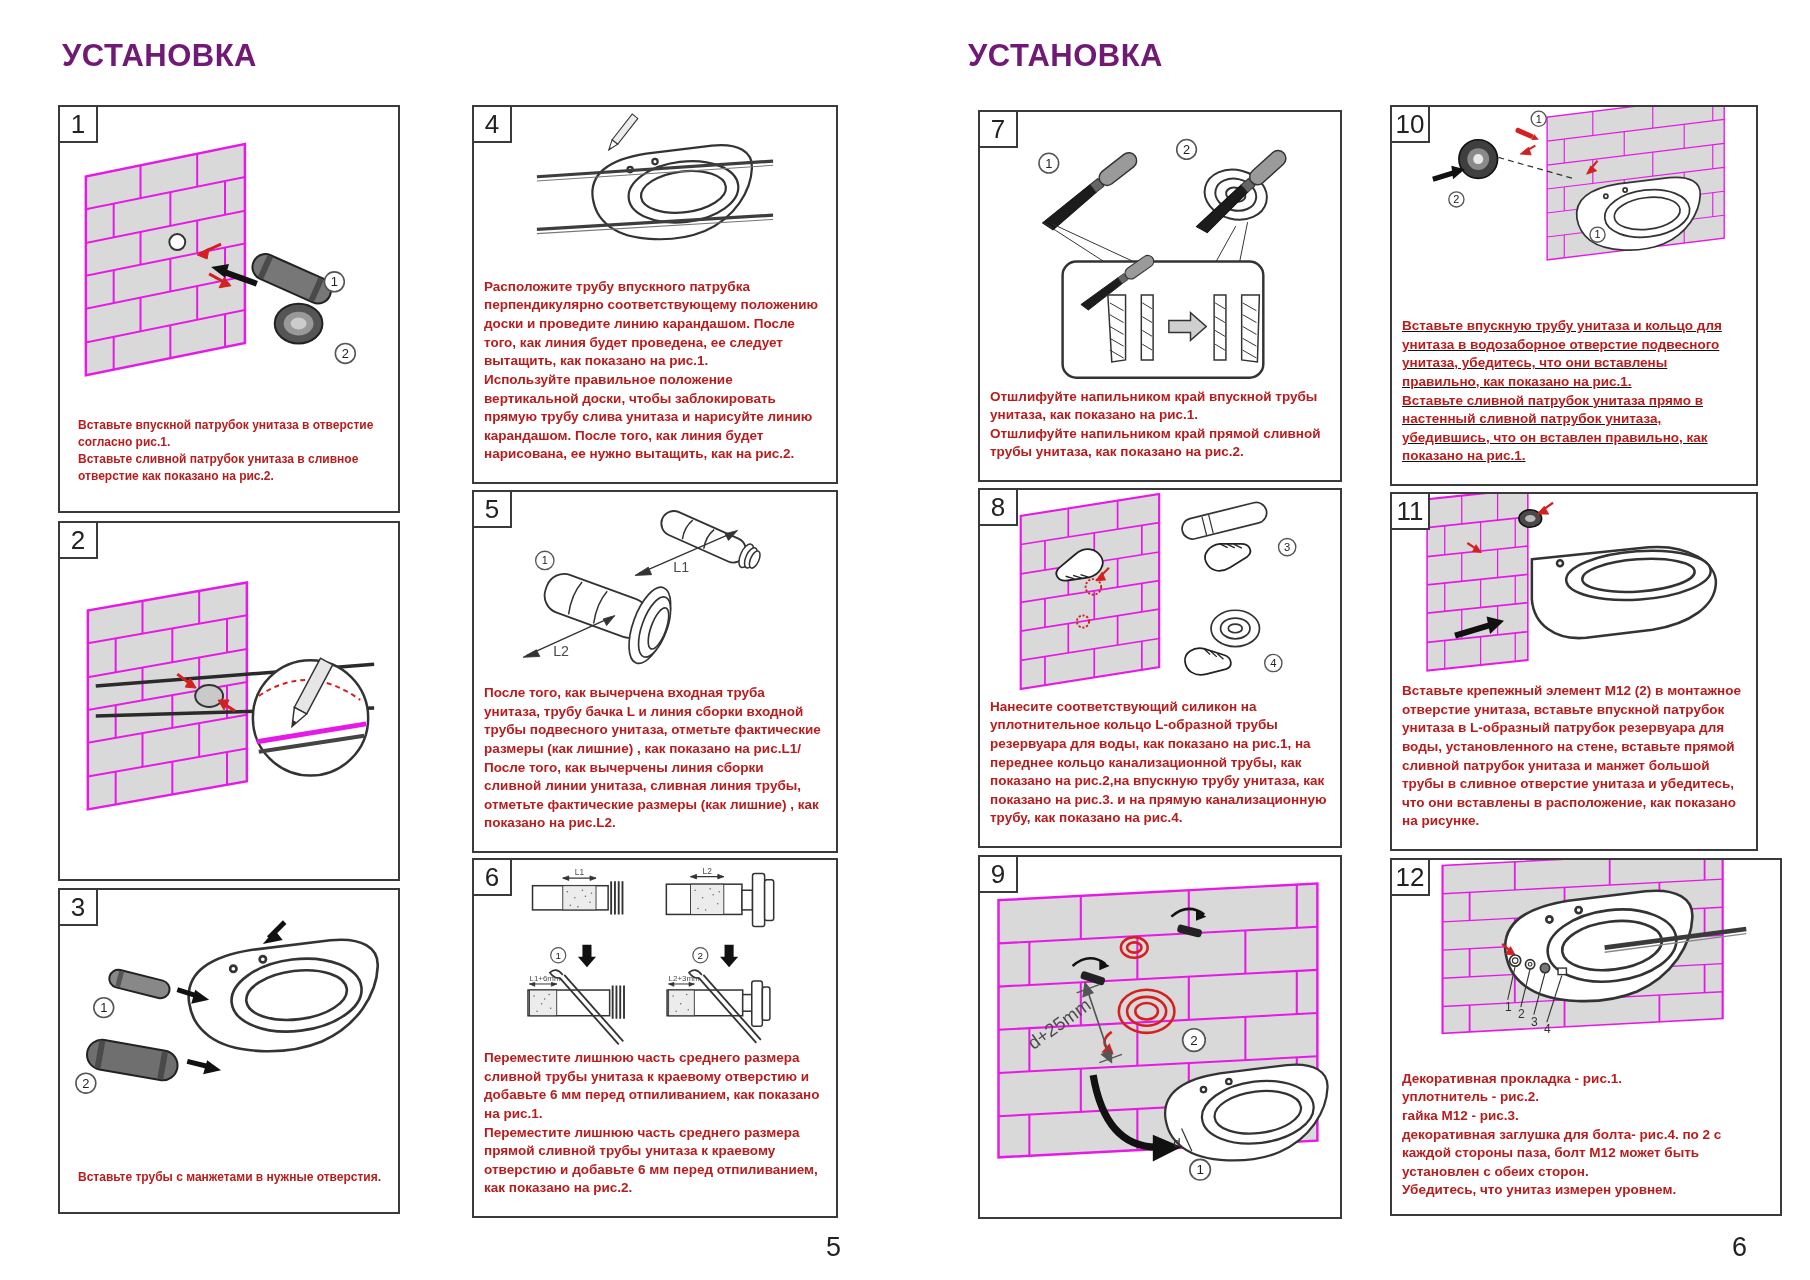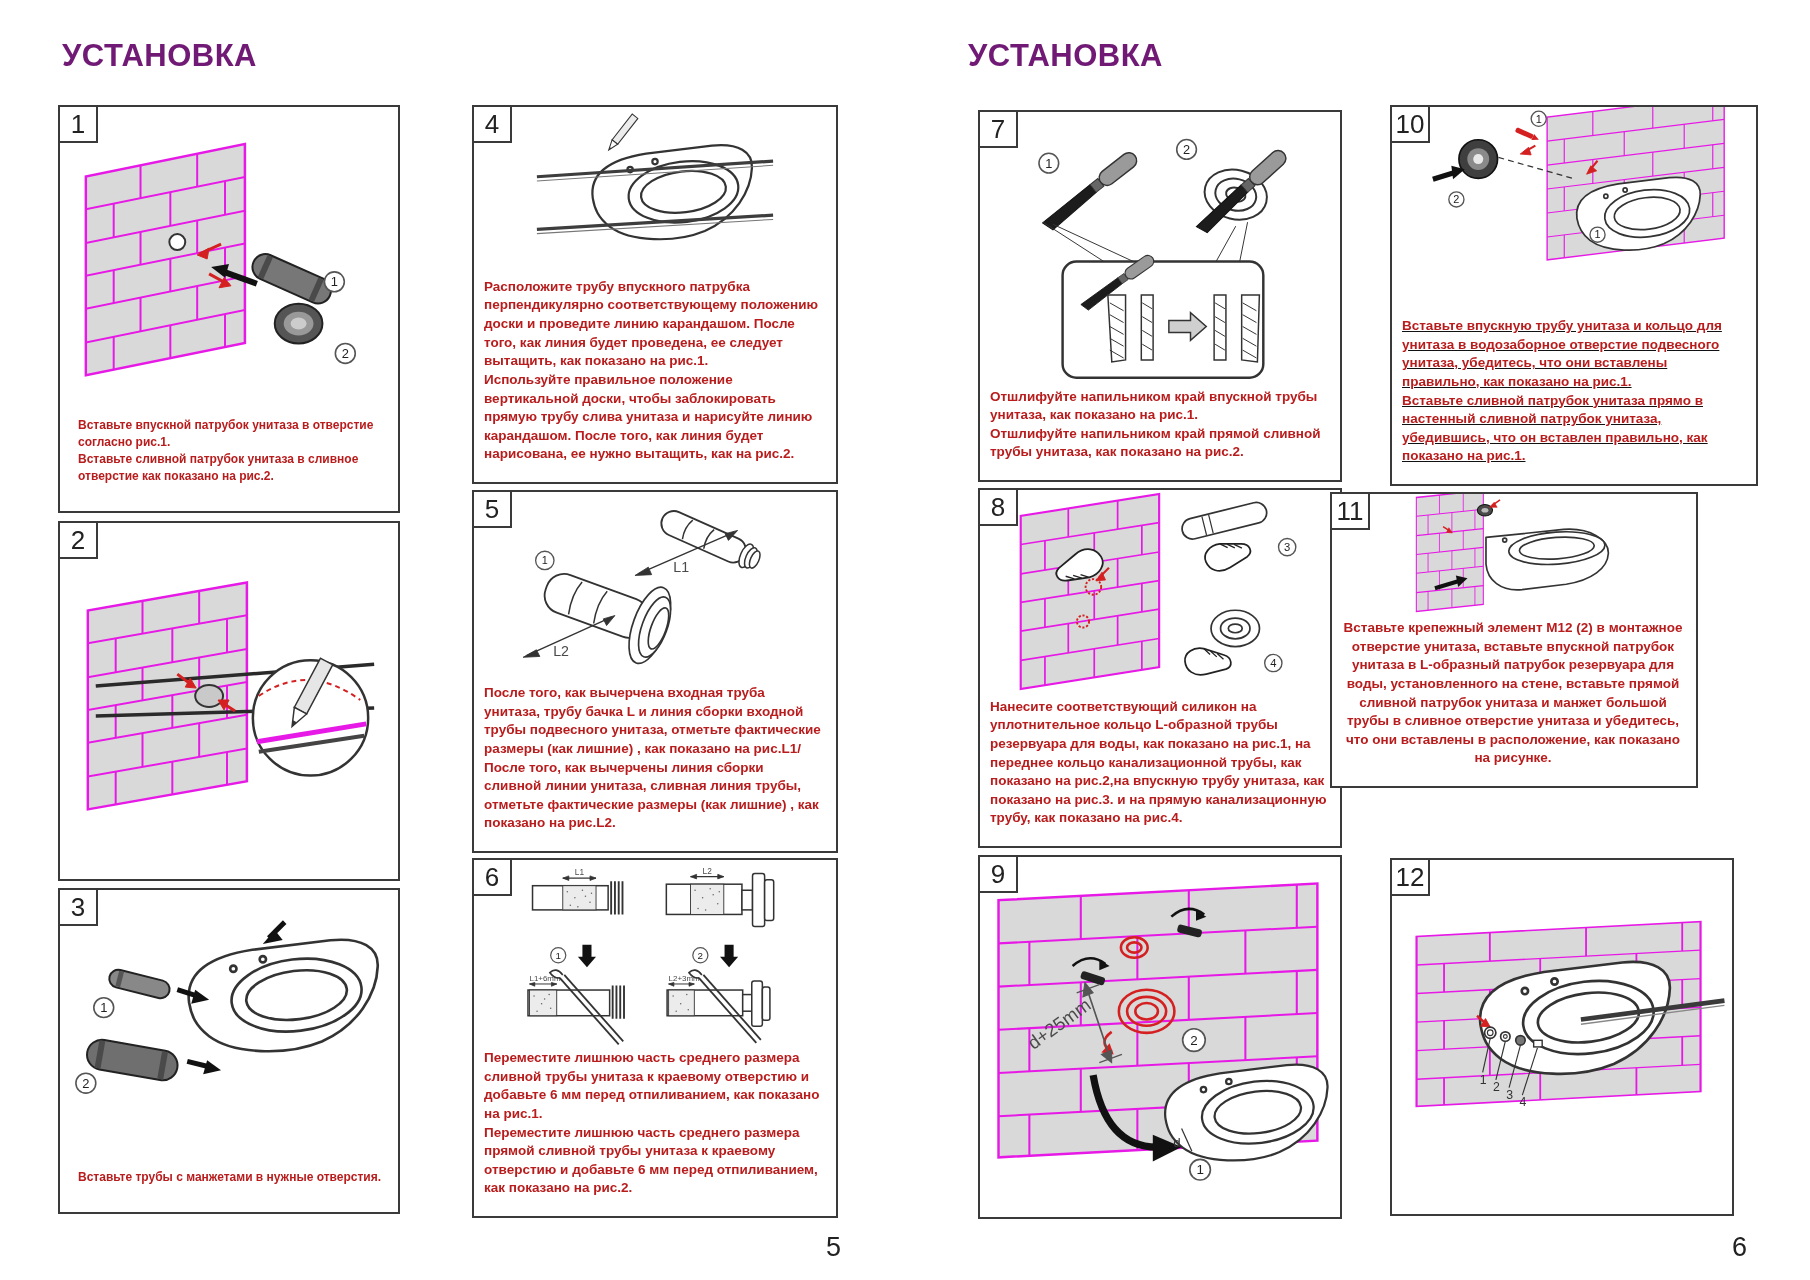--- a/index.html
+++ b/index.html
@@ -595,21 +595,21 @@
         <g class="callout">
             <circle cx="208" cy="152" r="9"></circle>
             <text x="208" y="156.5">1</text>
           </g>
       </svg>
     </div>
     <div class="step-caption cap-sm">Вставьте впускную трубу унитаза и кольцо для унитаза в водозаборное отверстие подвесного унитаза, убедитесь, что они вставлены правильно, как показано на рис.1.
 Вставьте сливной патрубок унитаза прямо в настенный сливной патрубок унитаза, убедившись, что он вставлен правильно, как показано на рис.1.</div>
   </div>
 
-  <div class="step-box" style="left:1330px;top:492px;width:368px;height:296px;text-align:center;">
+  <div class="step-box" style="left:1390px;top:492px;width:368px;height:359px;">
     <div class="step-badge">11</div>
     <div class="step-fig">
       <svg viewBox="0 0 360 215">
         <g transform="translate(12,6) skewY(-6) scale(0.72,0.98)">
             <use href="#wallA"></use>
           </g>
         <g transform="translate(130,28)">
           <ellipse rx="13" ry="10" fill="#4a4a4a" stroke="#111" stroke-width="1.8"></ellipse>
           <ellipse rx="6" ry="4" fill="#bbb"></ellipse>
         </g>
@@ -624,21 +624,21 @@
         </g>
         <g stroke="#d42020" fill="#d42020">
           <line x1="58" y1="56" x2="70" y2="64" stroke-width="2.5"></line>
           <polygon points="74,67 64,66 68,58"></polygon>
         </g>
       </svg>
     </div>
     <div class="step-caption cap-sm">Вставьте крепежный элемент М12 (2) в монтажное отверстие унитаза, вставьте впускной патрубок унитаза в L-образный патрубок резервуара для воды, установленного на стене, вставьте прямой сливной патрубок унитаза и манжет большой трубы в сливное отверстие унитаза и убедитесь, что они вставлены в расположение, как показано на рисунке.</div>
   </div>
 
-  <div class="step-box" style="left:1390px;top:858px;width:344px;height:358px;">
+  <div class="step-box" style="left:1390px;top:858px;width:392px;height:358px;">
     <div class="step-badge">12</div>
     <div class="step-fig">
       <svg viewBox="0 0 360 225">
         <g transform="translate(26,6) skewY(-3) scale(0.97,0.72)">
             <use href="#wallB"></use>
           </g>
         <use href="#toiletTop" transform="translate(78,28) scale(1.12)"></use>
         <line x1="200" y1="94" x2="352" y2="74" stroke="#3a3a3a" stroke-width="5"></line>
         <line x1="200" y1="99" x2="352" y2="79" stroke="#888" stroke-width="1.5"></line>
         <g stroke="#d42020" fill="#d42020">
@@ -658,16 +658,21 @@
           <line x1="120" y1="117" x2="110" y2="158"></line>
           <line x1="136" y1="121" x2="124" y2="166"></line>
           <line x1="154" y1="124" x2="138" y2="174"></line>
         </g>
         <text x="93" y="162" class="plain-num">1</text>
         <text x="107" y="170" class="plain-num">2</text>
         <text x="121" y="178" class="plain-num">3</text>
         <text x="135" y="186" class="plain-num">4</text>
       </svg>
     </div>
+    <div class="step-caption cap-sm" style="padding-bottom:14px;">Декоративная прокладка - рис.1.
+уплотнитель - рис.2.
+гайка М12 - рис.3.
+декоративная заглушка для болта- рис.4. по 2 с каждой стороны паза, болт М12 может быть установлен с обеих сторон.
+Убедитесь, что унитаз измерен уровнем.</div>
   </div>
 
   <div class="page-number" style="left:1732px;top:1232px;">6</div>
 </div>
 
 </body></html>

